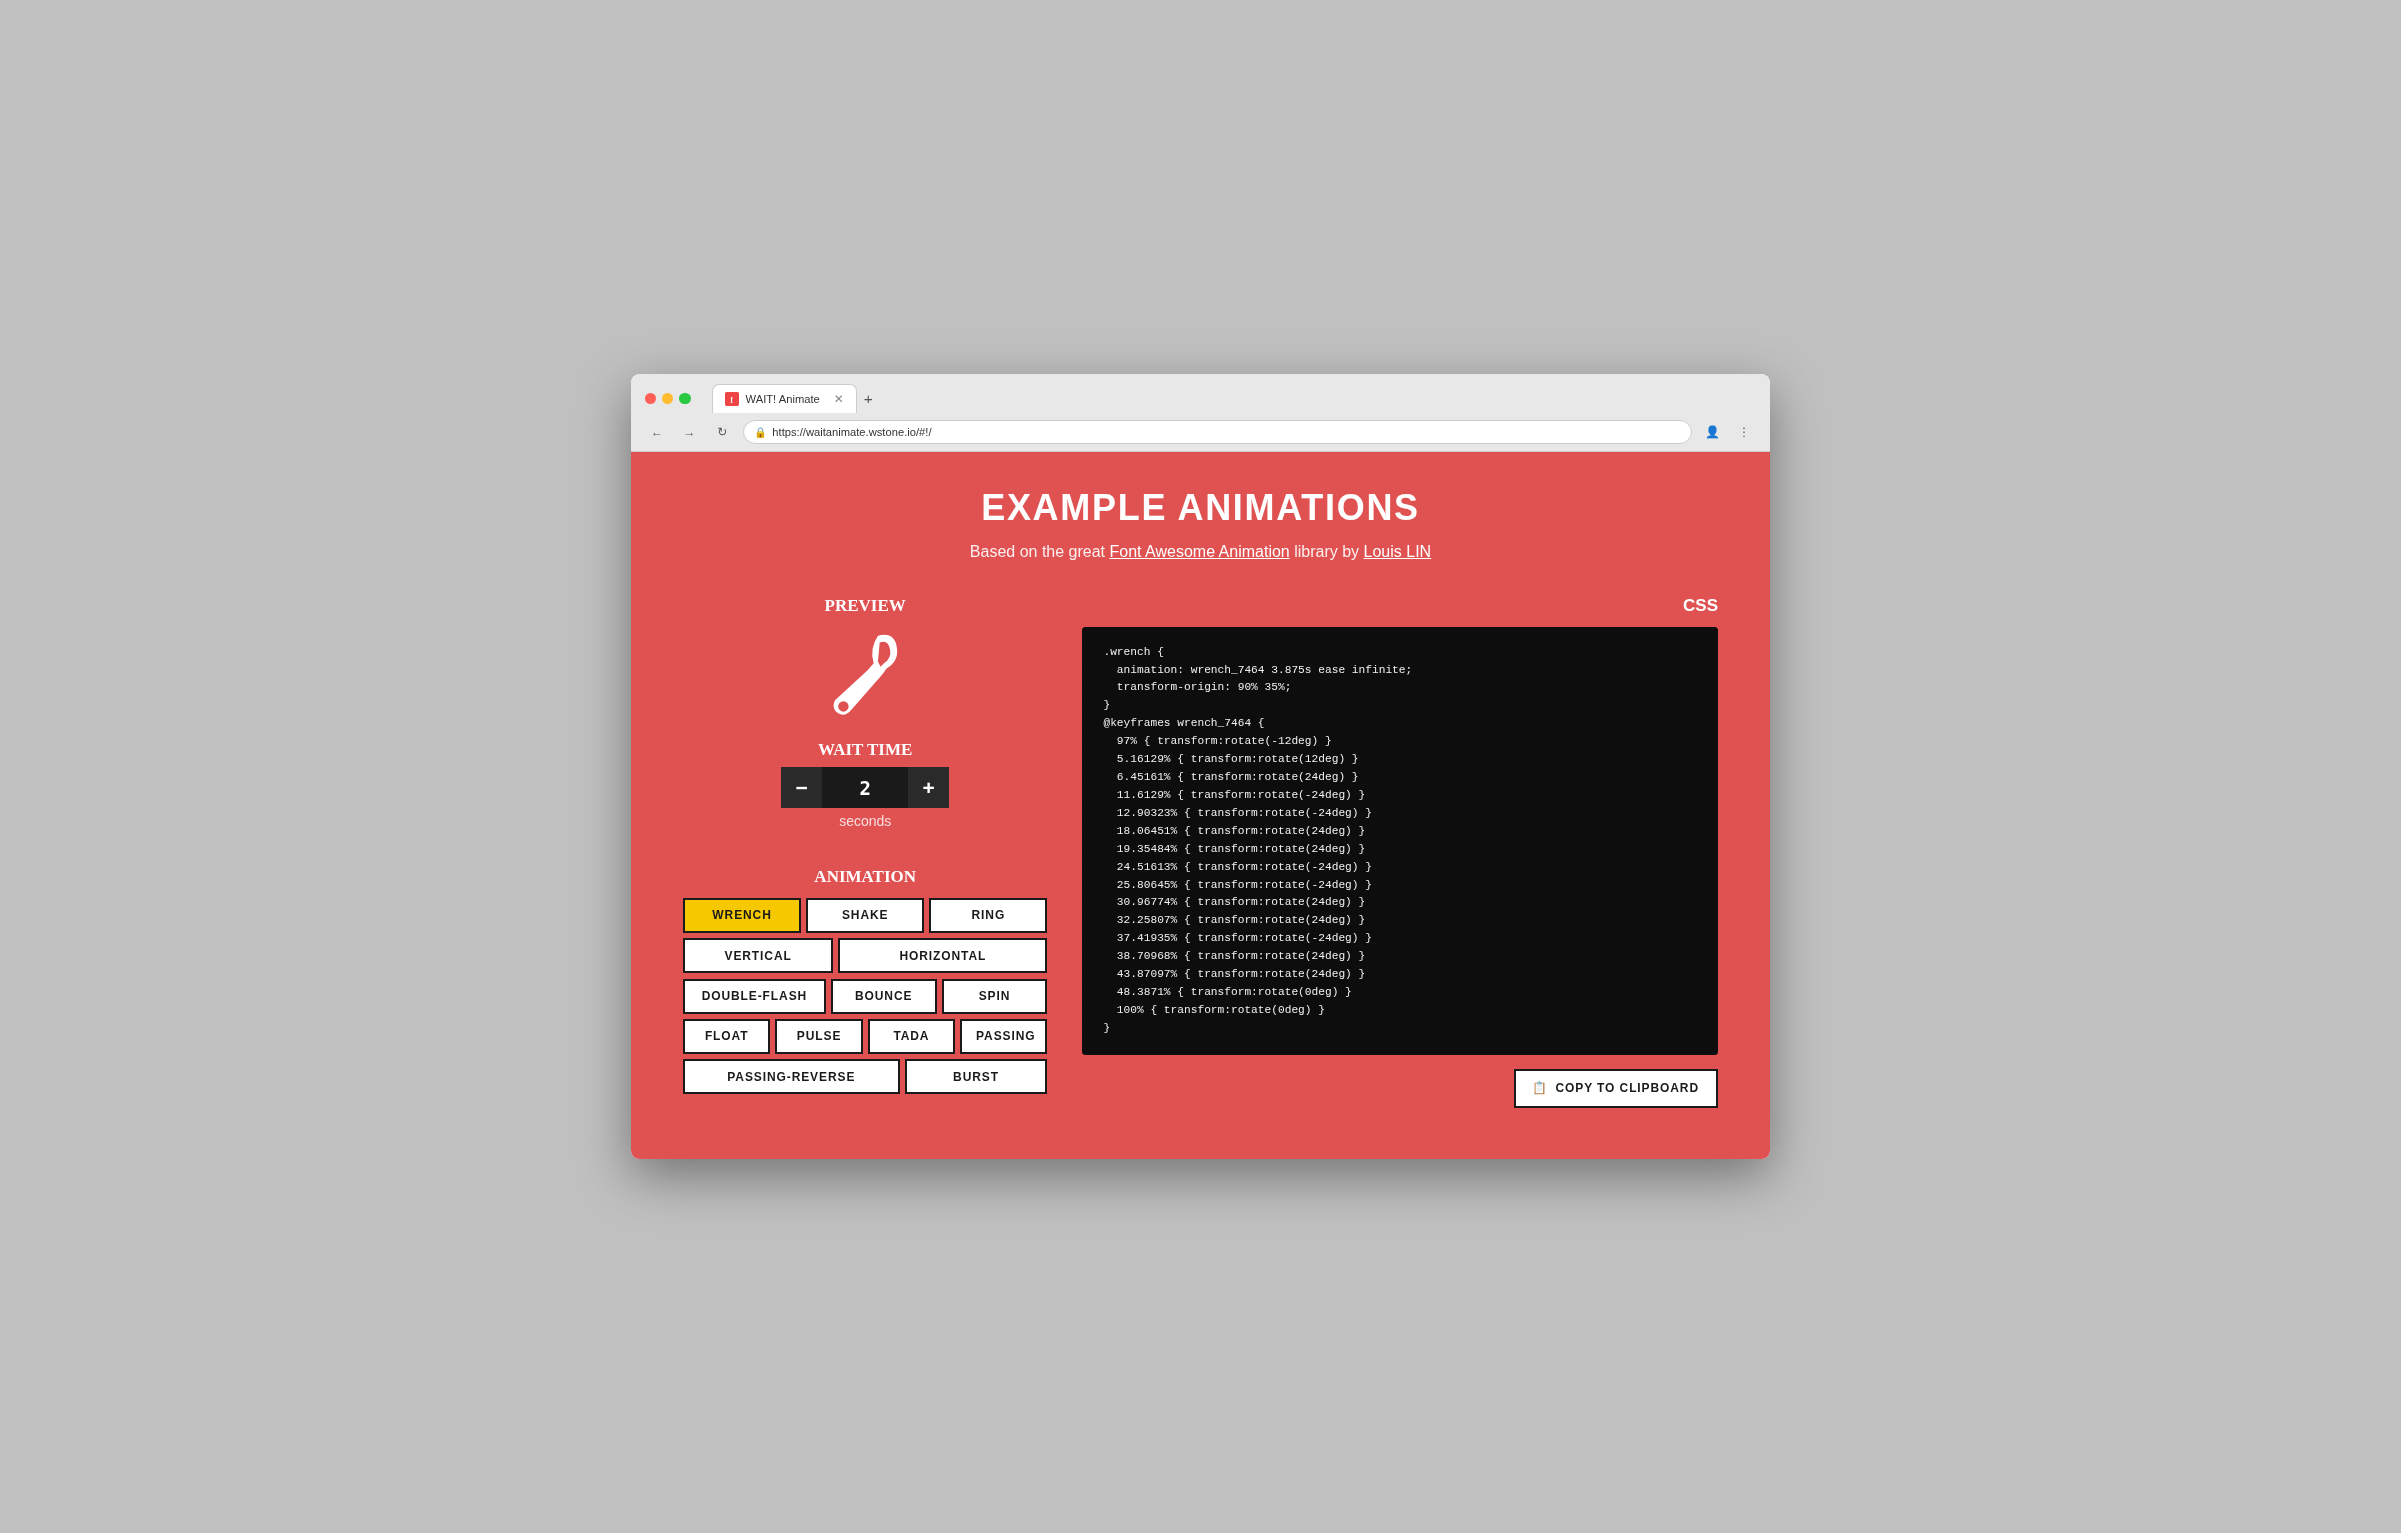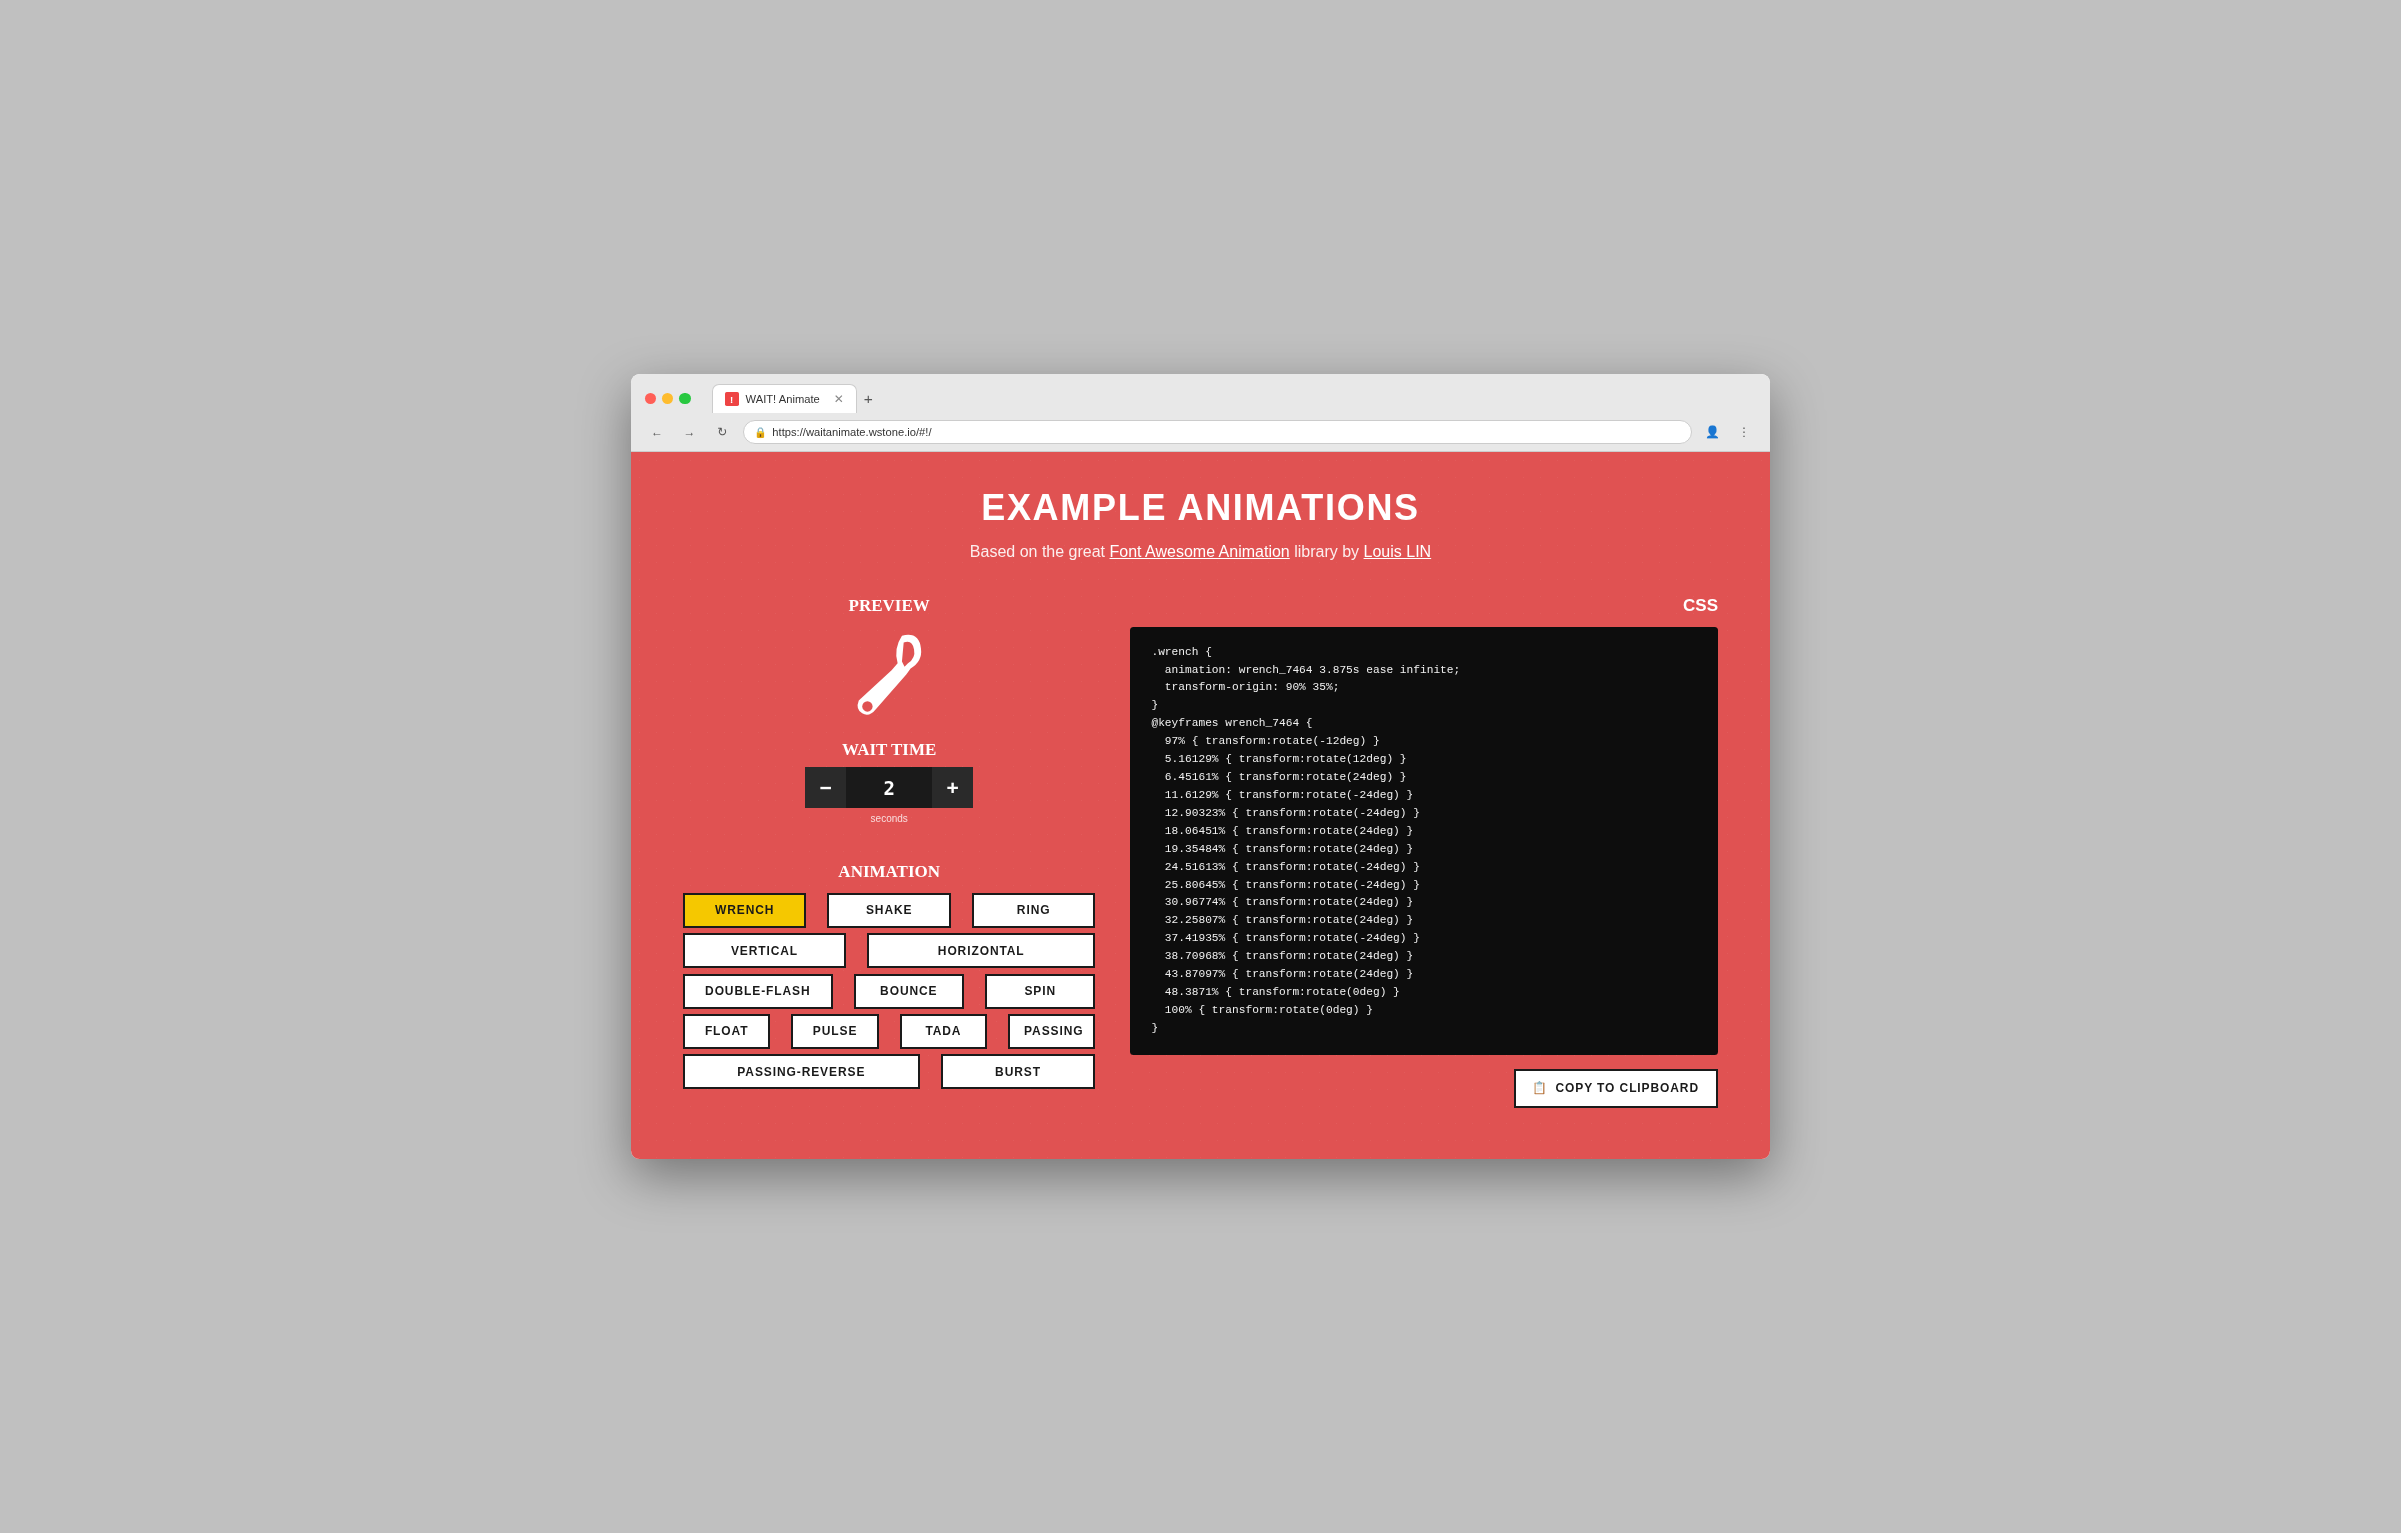--- a/index.html
+++ b/index.html
@@ -247,37 +247,37 @@
       color: #fff;
       font-size: 19px;
       font-weight: bold;
       display: flex;
       align-items: center;
       justify-content: center;
       font-family: monospace;
     }
 
     .seconds-label {
-      font-size: 10px;
+      font-size: 14px;
       color: rgba(255,255,255,0.8);
     }
 
     .animation-section {
       text-align: center;
     }
 
     .animation-grid {
       display: flex;
       flex-direction: column;
       gap: 5.2px;
     }
 
     .anim-row {
       display: flex;
-      gap: 21px;
+      gap: 5px;
       justify-content: center;
     }
 
     .anim-btn {
       border: 2.6px solid #1a1a1a;
       background: #fff;
       color: #1a1a1a;
       font-size: 12px;
       font-weight: 900;
       font-family: 'Impact', 'Arial Black', sans-serif;

